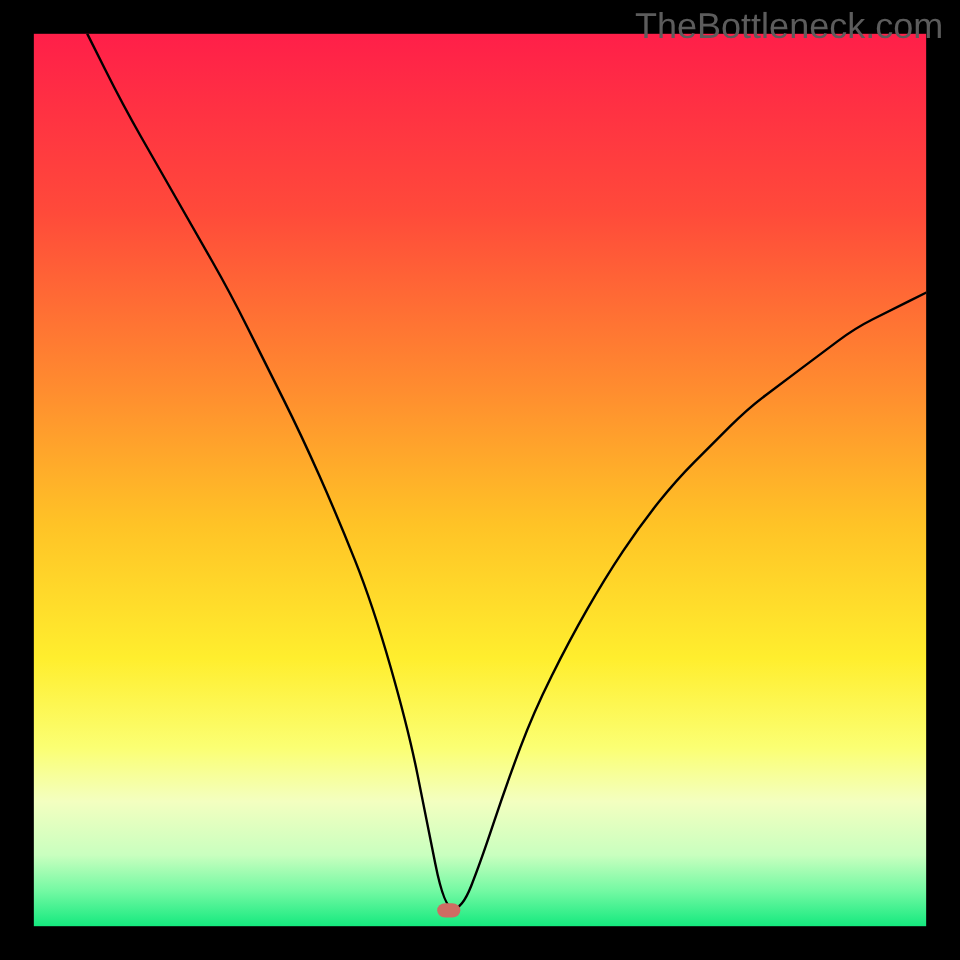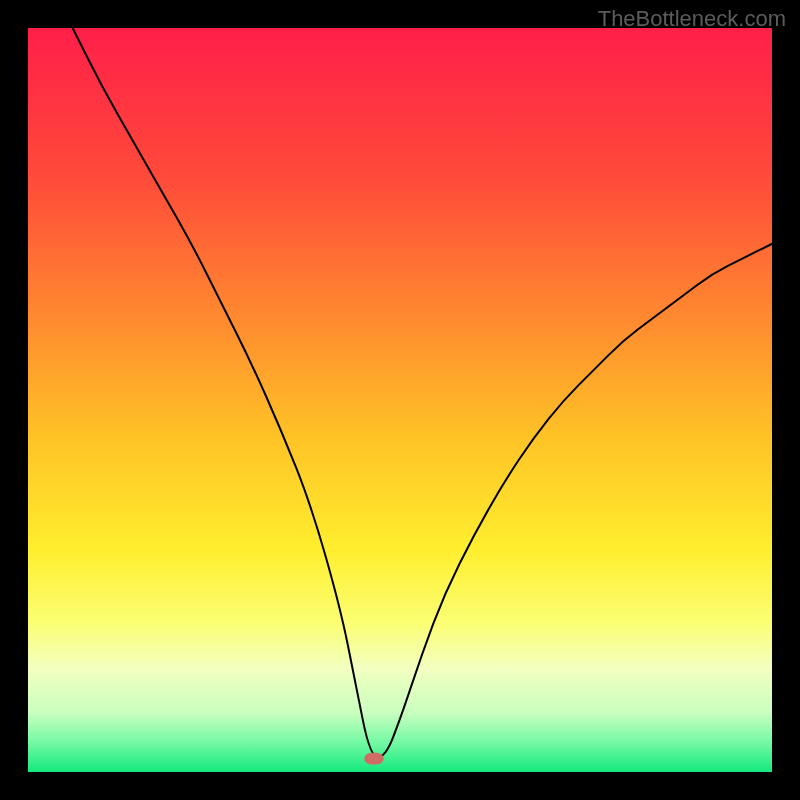--- a/index.html
+++ b/index.html
@@ -15,21 +15,21 @@
     position: relative;
     width: 800px;
     height: 800px;
     background: #000;
   }
   .watermark {
     position: absolute;
     top: 6px;
     right: 14px;
     color: #5c5c5c;
-    font-size: 22px;
+    font-size: 30px;
     font-weight: 500;
     z-index: 10;
   }
   svg.plot {
     position: absolute;
     left: 28px;
     top: 28px;
     width: 744px;
     height: 744px;
     display: block;

